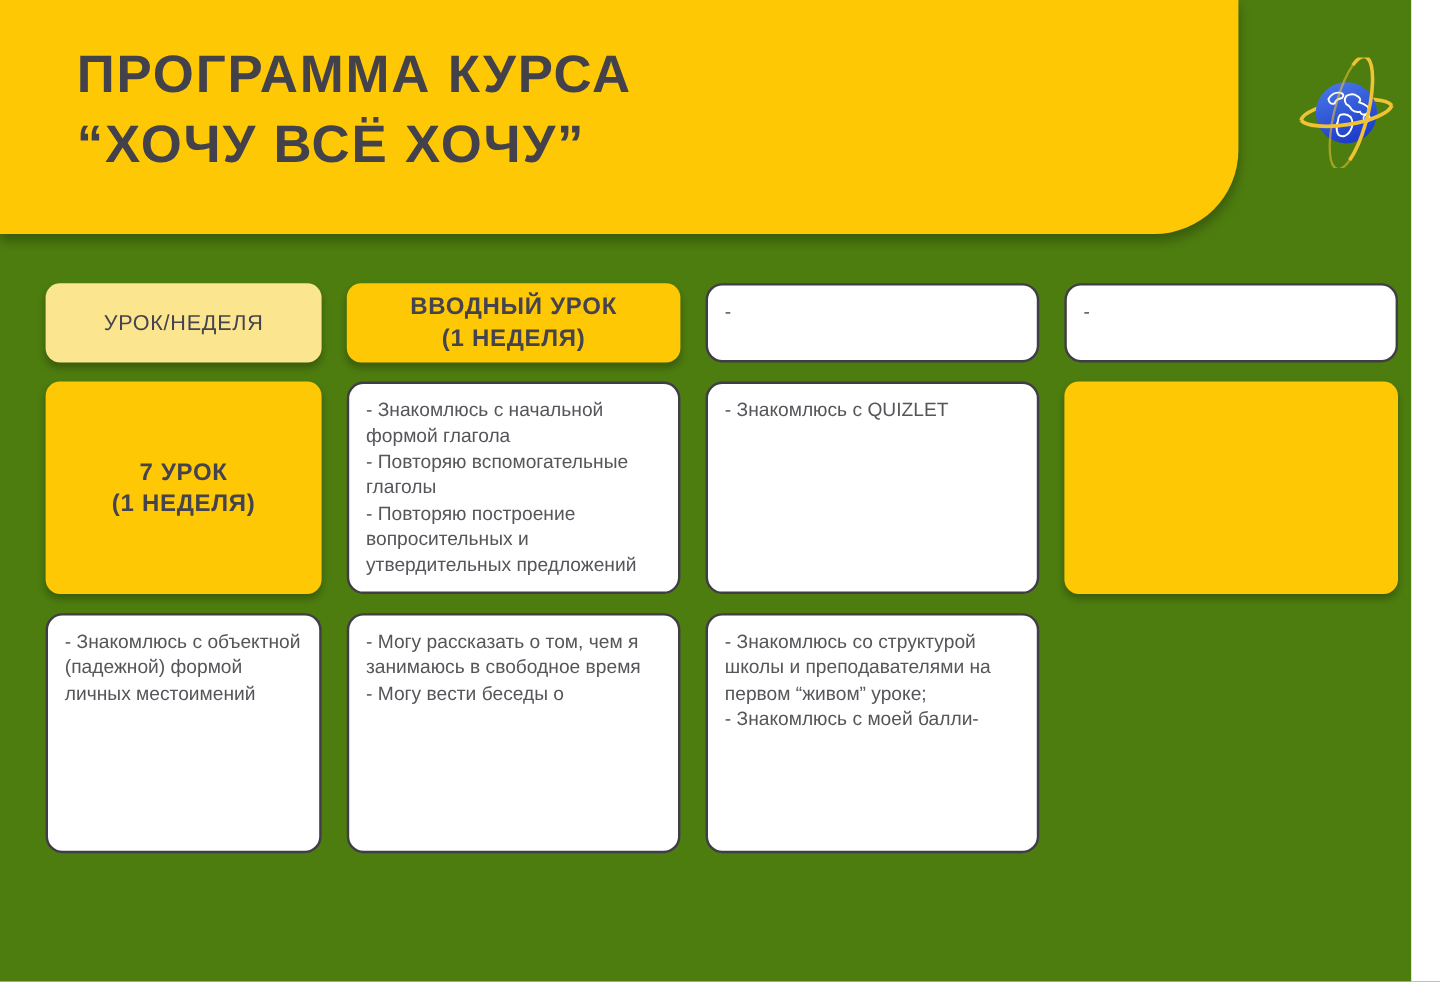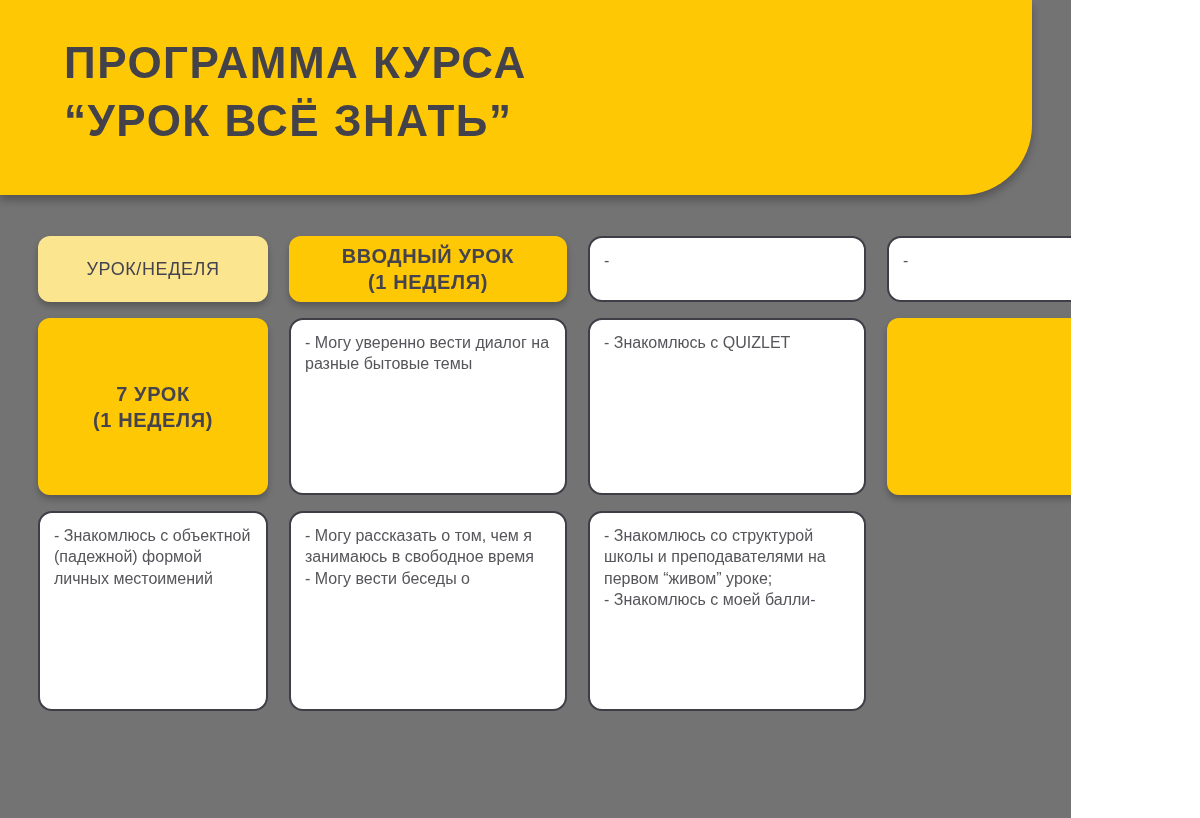--- a/index.html
+++ b/index.html
@@ -4,23 +4,23 @@
 <style>
   * { margin: 0; padding: 0; box-sizing: border-box; }
   html, body { width: 1200px; height: 818px; }
   body {
     font-family: "Liberation Sans", sans-serif;
     background: #ffffff;
     overflow: hidden;
   }
   .page {
     position: relative;
-    width: 1071px;
+    width: 1176px;
     height: 818px;
-    background: #737373;
+    background: #4d7c0f;
     overflow: hidden;
   }
   
   .banner {
     position: absolute;
     left: 0; top: 0;
     width: 1032px;
     height: 195px;
     background: #FFC805;
     border-bottom-right-radius: 70px;
@@ -100,21 +100,21 @@
   }
 </style>
 </head>
 <body>
 
 <div class="page">
 
   <div class="banner">
     <div class="title">
       <div>ПРОГРАММА КУРСА</div>
-      <div>“УРОК ВСЁ ЗНАТЬ”</div>
+      <div>“ХОЧУ ВСЁ ХОЧУ”</div>
     </div>
   </div>
 
   <svg class="logo" viewBox="0 0 100 100" aria-hidden="true">
     <defs>
       <linearGradient id="globeGrad" x1="0" y1="0" x2="0.4" y2="1">
         <stop offset="0" stop-color="#4D7CE8"></stop>
         <stop offset="1" stop-color="#1E3ECB"></stop>
       </linearGradient>
     </defs>
@@ -142,21 +142,23 @@
       <div>ВВОДНЫЙ УРОК</div>
       <div>(1 НЕДЕЛЯ)</div>
     </div>
     <div class="cell">-</div>
     <div class="cell">-</div>
 
     <div class="label">
       <div>7 УРОК</div>
       <div>(1 НЕДЕЛЯ)</div>
     </div>
-    <div class="cell">- Могу уверенно вести диалог на разные бытовые темы</div>
+    <div class="cell">- Знакомлюсь с начальной формой глагола
+- Повторяю вспомогательные глаголы
+- Повторяю построение вопросительных и утвердительных предложений</div>
     <div class="cell">- Знакомлюсь с QUIZLET</div>
 
     <div class="label" style="justify-content:center;">
 
       <div></div>
     </div>
     <div class="cell">- Знакомлюсь с объектной (падежной) формой личных местоимений</div>
     <div class="cell">- Могу рассказать о том, чем я занимаюсь в свободное время
 - Могу вести беседы о</div>
     <div class="cell">- Знакомлюсь со структурой школы и преподавателями на первом “живом” уроке;

